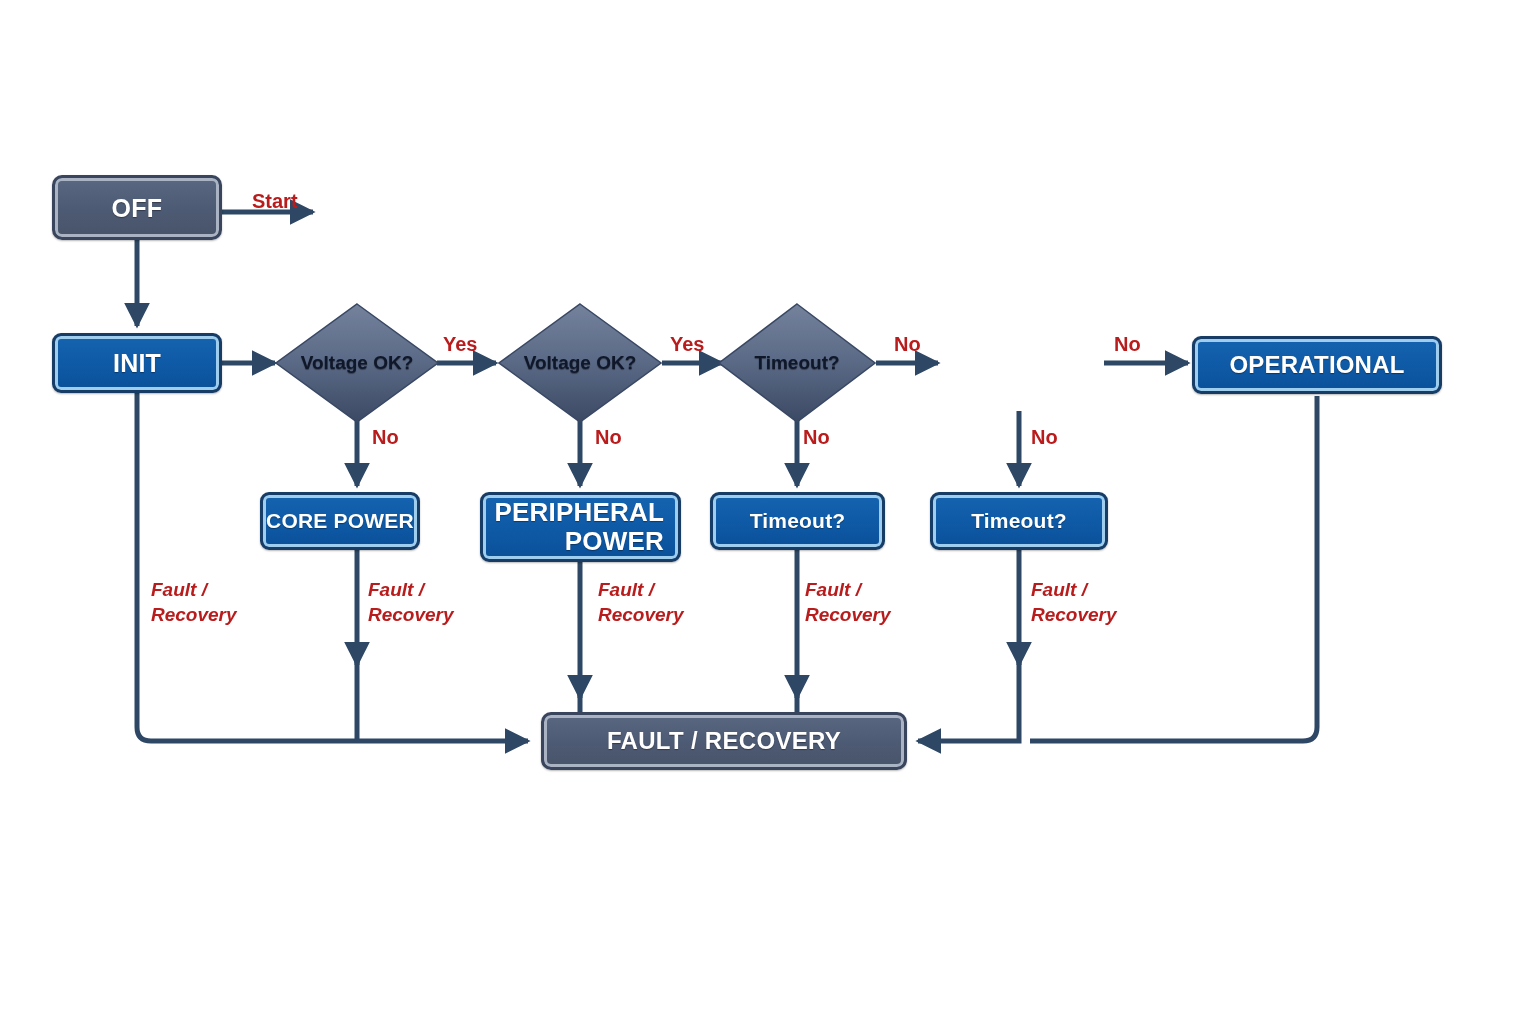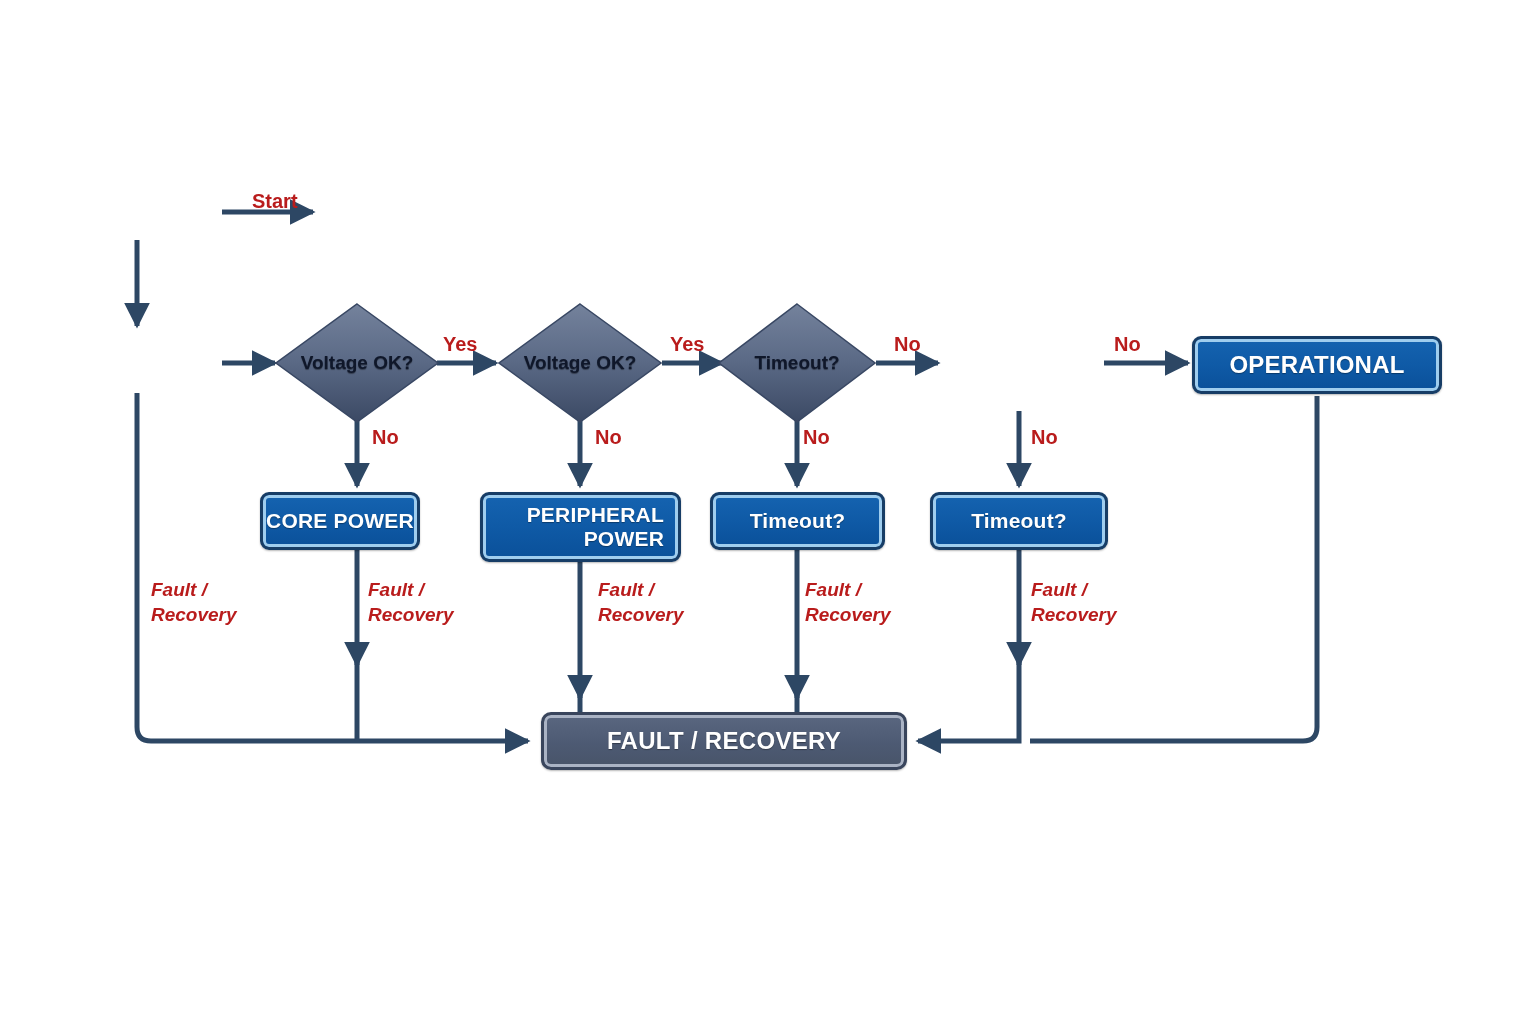--- a/index.html
+++ b/index.html
@@ -156,27 +156,33 @@
       <path d="M 797 694 L 797 716"></path>
 
       <path d="M 1019 550 L 1019 665" marker-end="url(#arrow)"></path>
       <path d="M 1019 660 L 1019 741 L 918 741" marker-end="url(#arrow)"></path>
 
       <path d="M 1317 396 L 1317 727 Q 1317 741 1303 741 L 1030 741"></path>
 
     </g>
   </svg>
 
-
+  <div class="node gray-box" style="left:52px; top:175px; width:170px; height:65px; font-size:25px;">
+    <span class="node-label">OFF</span>
+  </div>
+
+  <div class="node blue-box" style="left:52px; top:333px; width:170px; height:60px; font-size:25px;">
+    <span class="node-label">INIT</span>
+  </div>
 
   <div class="node blue-box" style="left:260px; top:492px; width:160px; height:58px; font-size:21px;">
     <span class="node-label">CORE POWER</span>
   </div>
 
-  <div class="node blue-box" style="left:480px; top:492px; width:201px; height:70px; font-size:21px;
+  <div class="node blue-box" style="left:480px; top:492px; width:201px; height:70px; font-size:26px;
               justify-content:flex-end; padding-right:14px;">
     <span class="node-label" style="text-align:right;">PERIPHERAL
 POWER</span>
   </div>
 
   <div class="node blue-box" style="left:710px; top:492px; width:175px; height:58px; font-size:21px;">
     <span class="node-label">Timeout?</span>
   </div>
 
   <div class="node blue-box" style="left:930px; top:492px; width:178px; height:58px; font-size:21px;">

